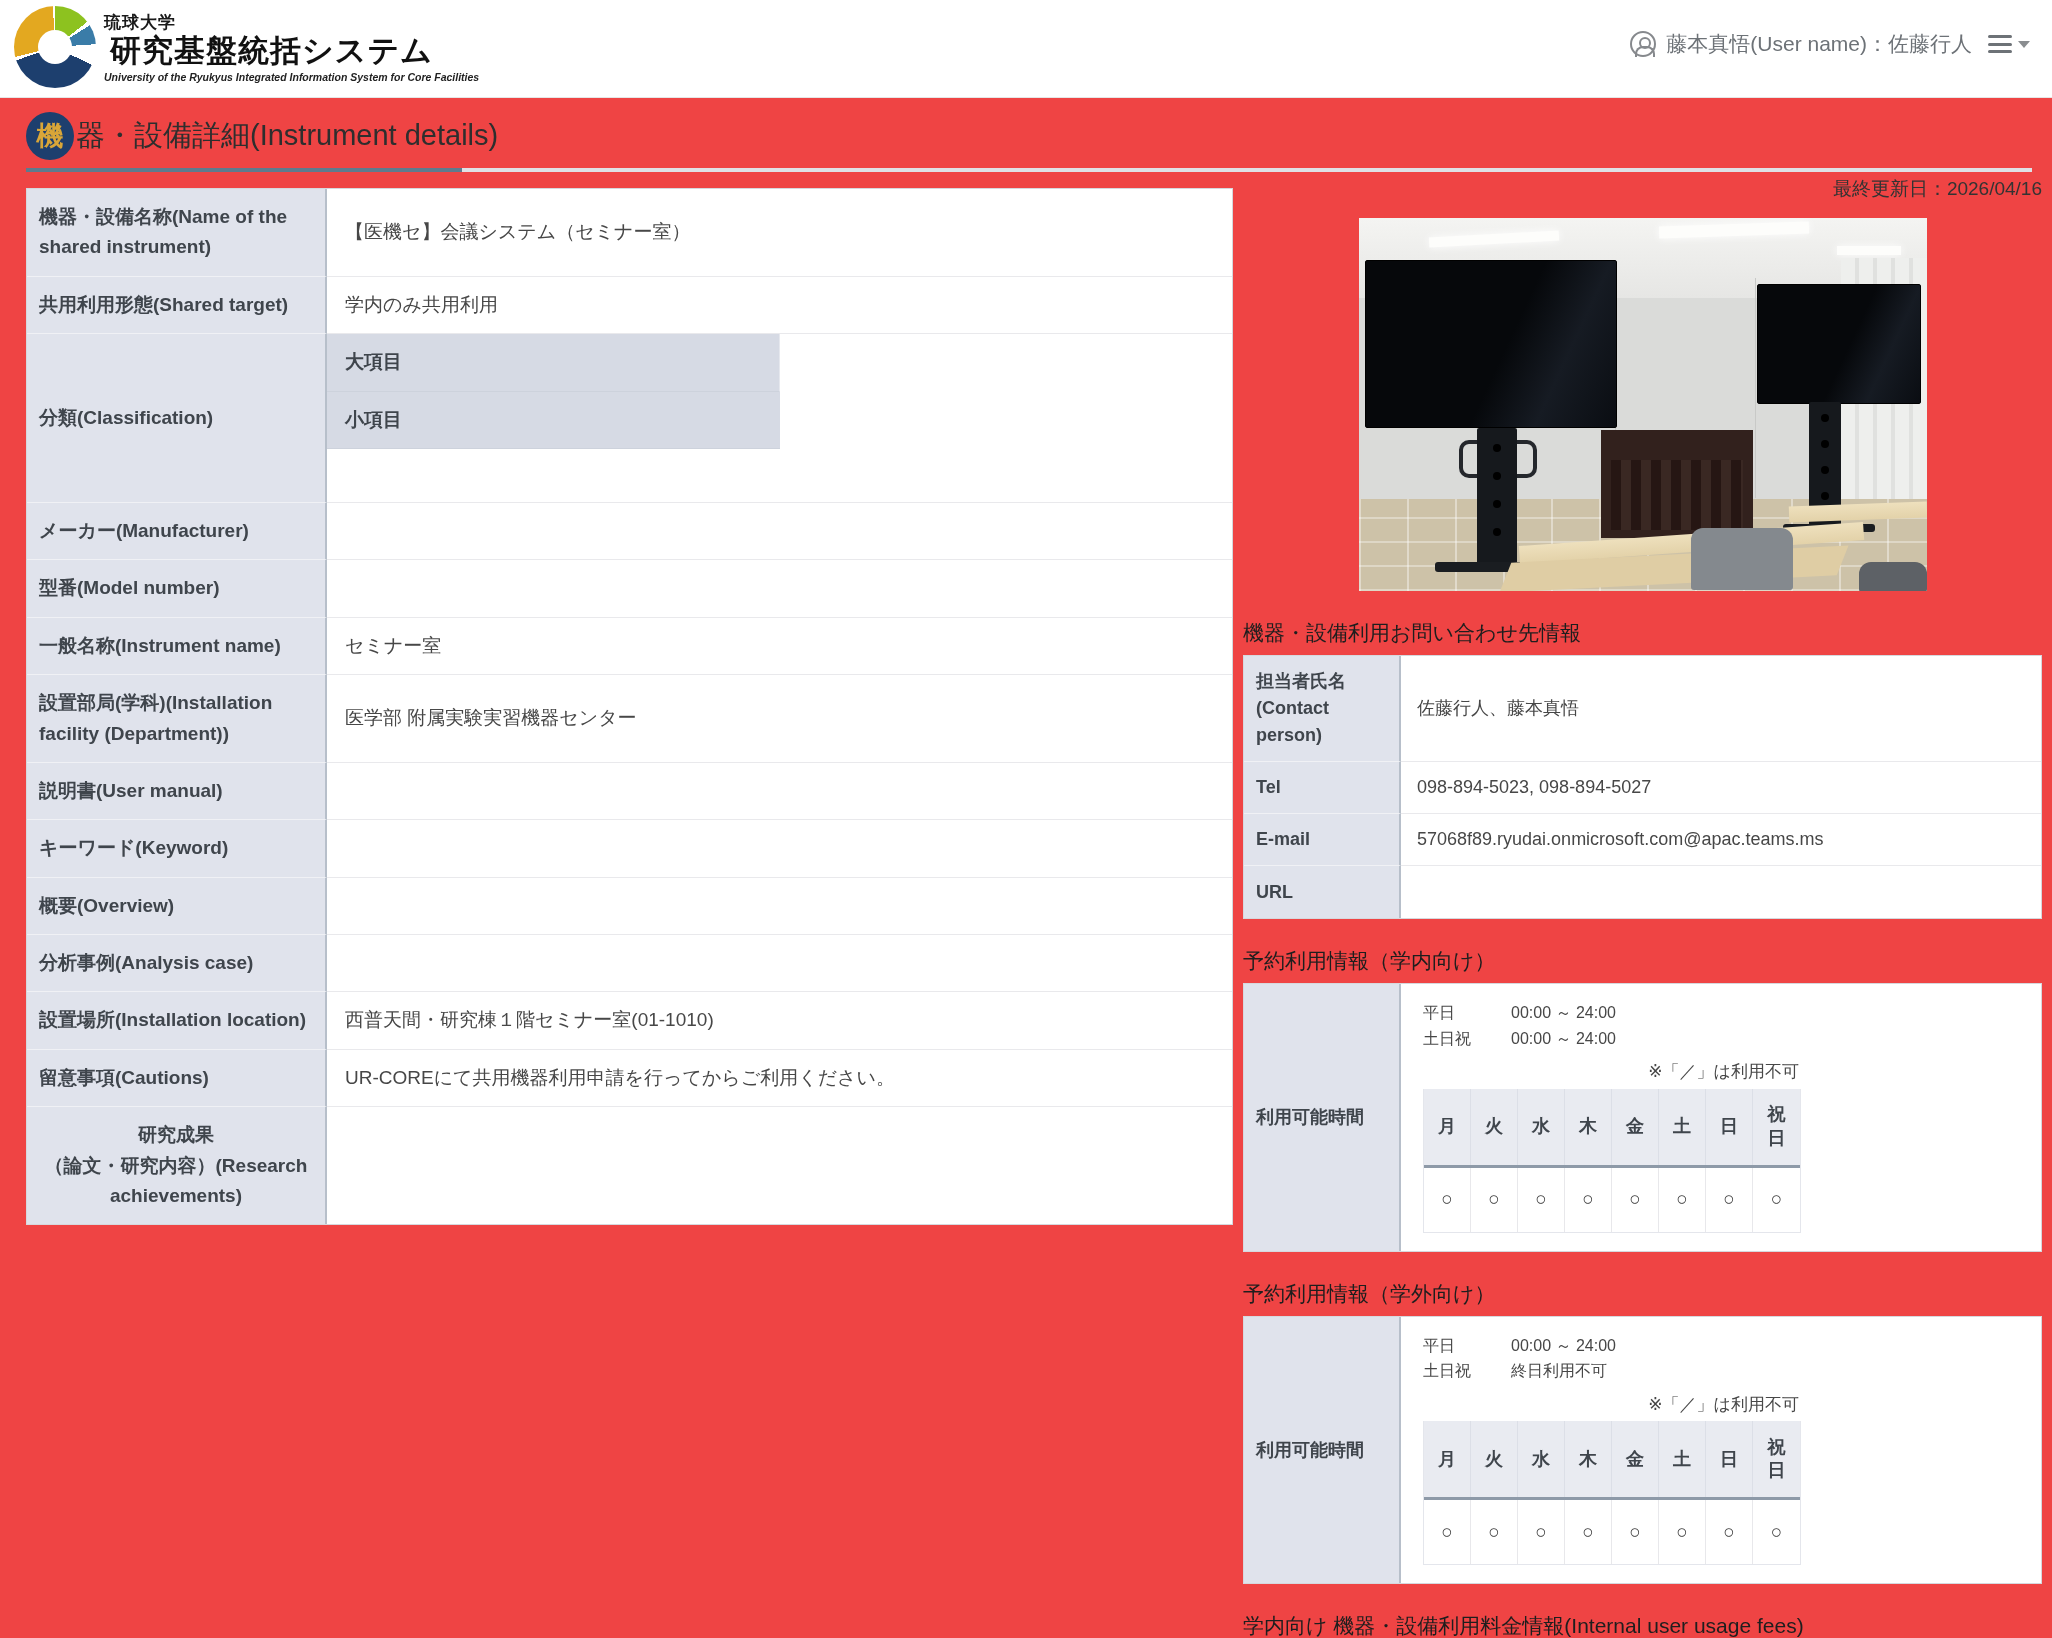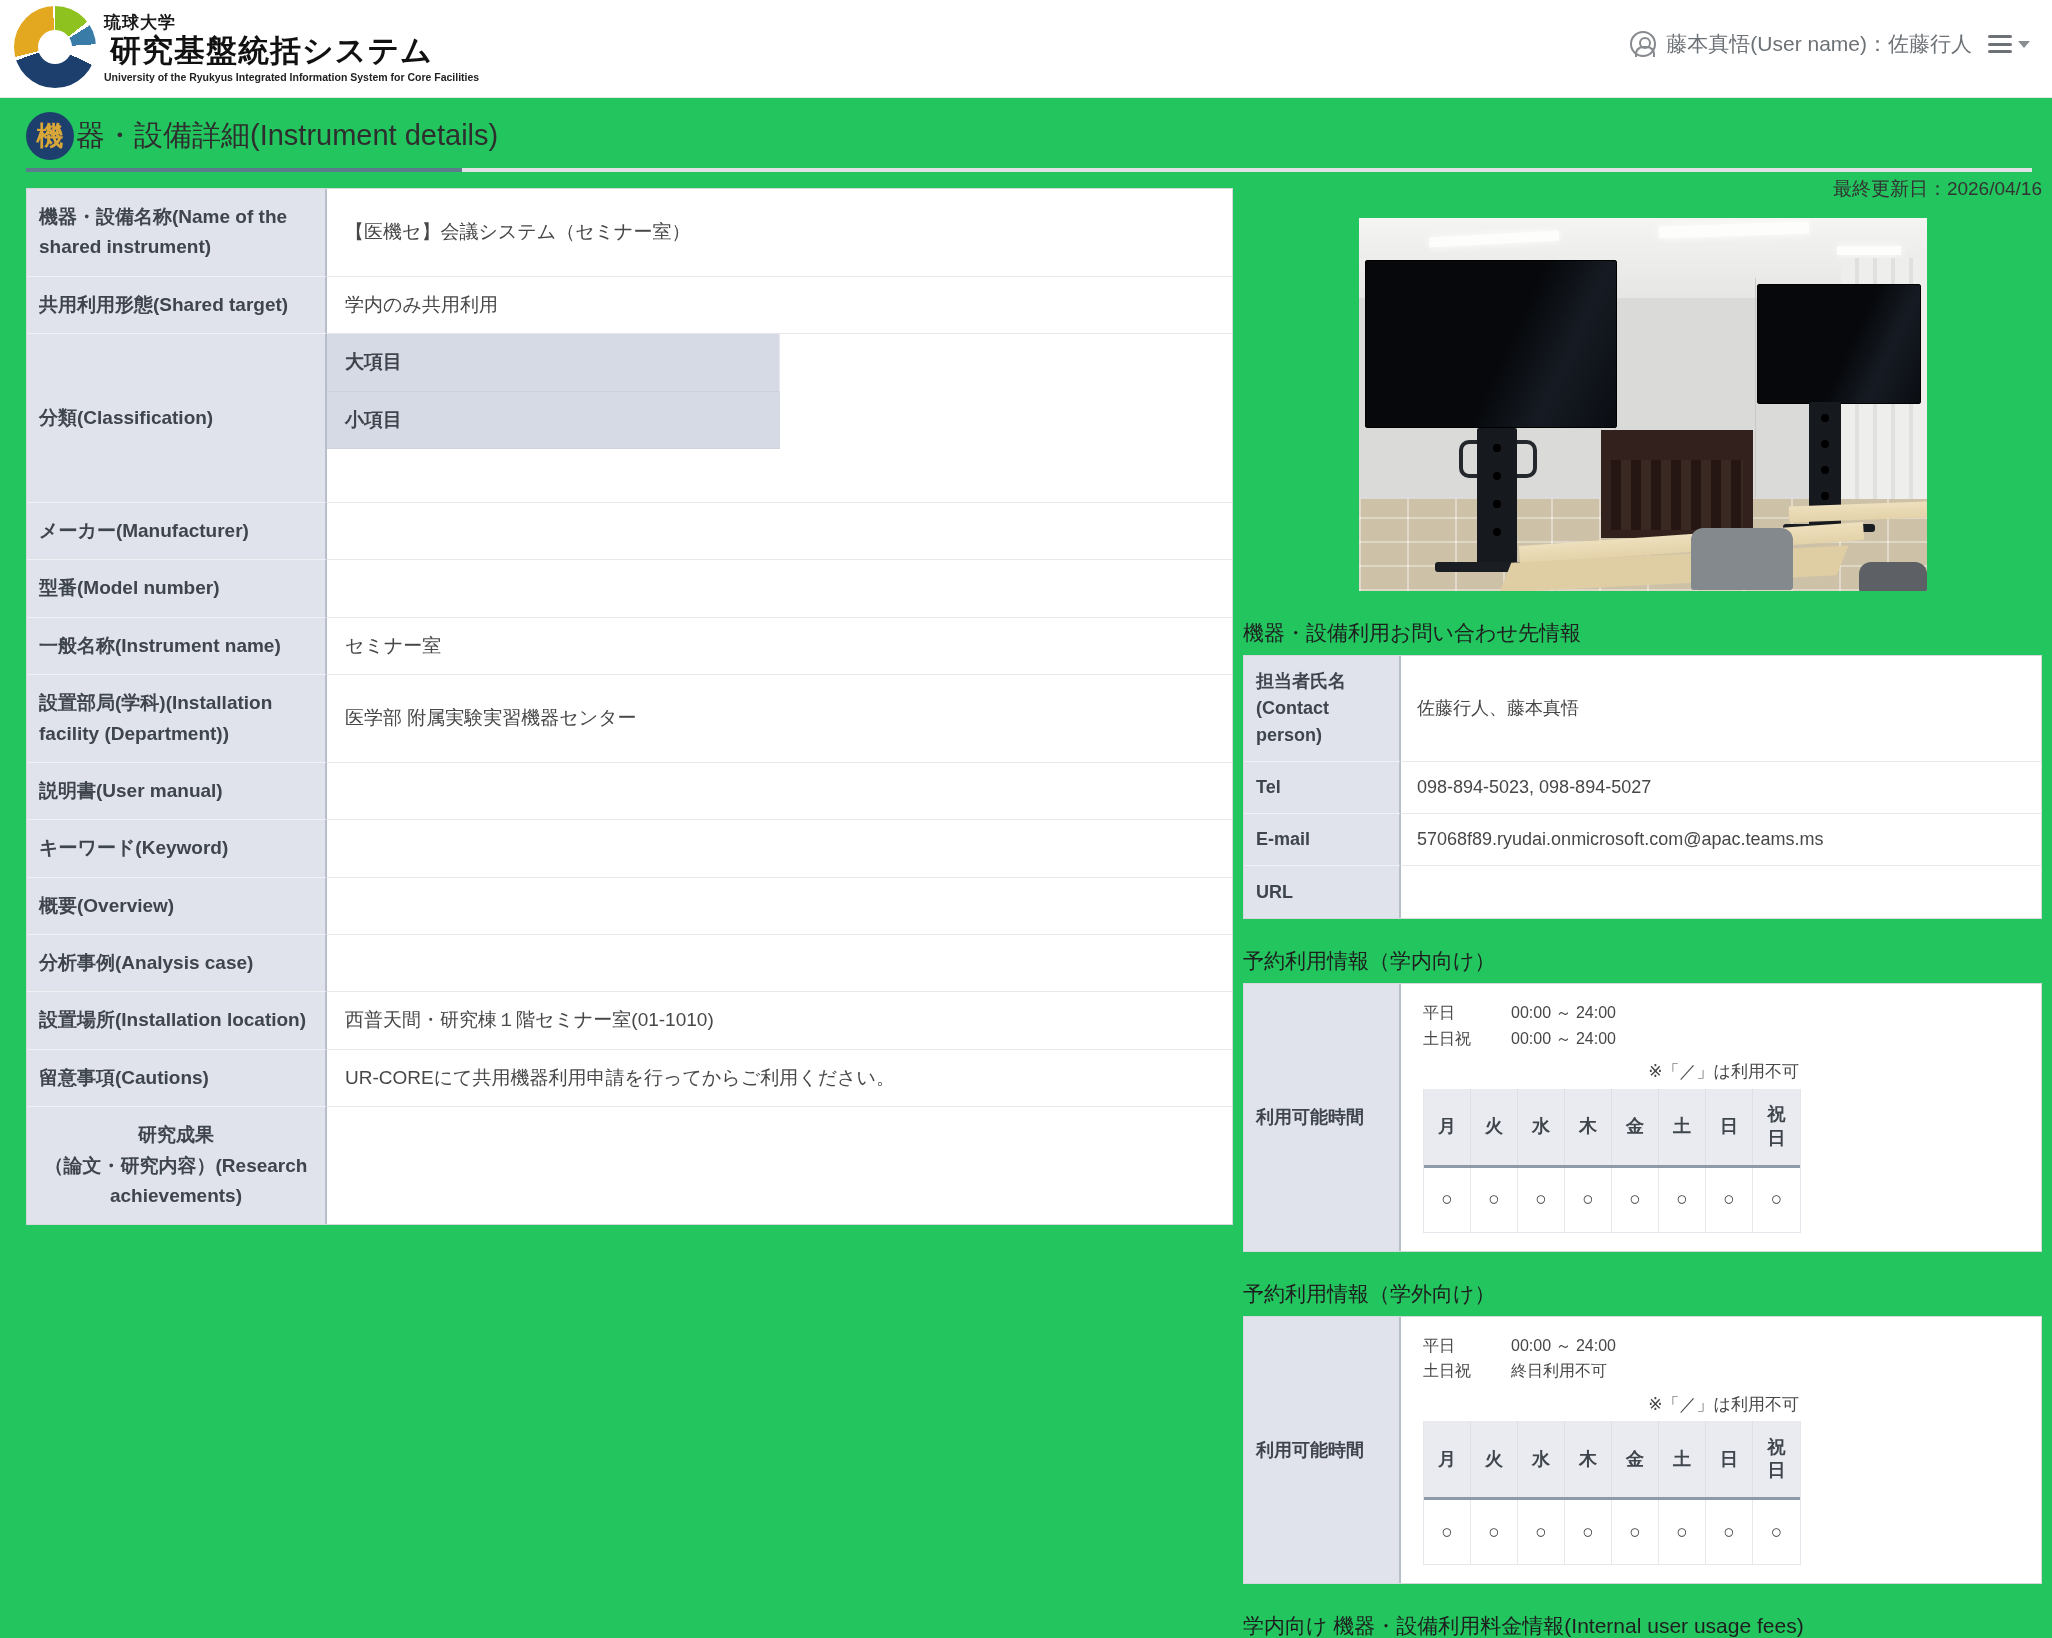--- a/index.html
+++ b/index.html
@@ -1,30 +1,30 @@
 <!DOCTYPE html>
 <html lang="ja"><head>
 <meta charset="utf-8">
 <style>
   * { box-sizing: border-box; margin: 0; padding: 0; }
   html,body { background:#fff; }
   body { font-family:"Liberation Sans","DejaVu Sans",sans-serif; color:#3c3c3c; }
-  .page { position:relative; width:2052px; height:1638px; background:#22c55e; overflow:hidden; }
+  .page { position:relative; width:2052px; height:1638px; background:#ef4444; overflow:hidden; }
 
   
   .topbar { position:absolute; left:0; top:0; width:2052px; height:98px; background:#fff; border-bottom:1px solid #e6e6e6; }
   .brand { position:absolute; left:14px; top:6px; display:flex; align-items:center; cursor:pointer; }
   .brand-mark { width:82px; height:82px; border-radius:50%;
     background:conic-gradient(#8dc21f 3deg 52deg, #fff 52deg 58deg, #3a7ca8 58deg 86deg, #fff 86deg 116deg, #1d3f6e 116deg 251deg, #fff 251deg 256deg, #e3a820 256deg 357deg, #fff 357deg 360deg);
     position:relative; }
   .brand-mark::after { content:""; position:absolute; left:24px; top:24px; width:34px; height:34px; background:#fff; border-radius:50%; }
   .brand-text { margin-left:8px; }
   .brand-univ { font-size:17px; font-weight:bold; color:#1a1a1a; letter-spacing:1px; }
   .brand-sys  { font-size:31px; font-weight:bold; color:#111; letter-spacing:1px; line-height:1.1;margin-left:6px; }
-  .brand-en   { font-size:10.5px; font-weight:bold; color:#222; margin-top:2px; }
+  .brand-en   { font-size:10.5px; font-weight:bold; color:#222; margin-top:2px;font-style:italic; }
   .userbox { position:absolute; right:22px; top:30px; display:flex; align-items:center; gap:10px; color:#6d7277; font-size:21px; }
   .user-icon { width:26px; height:26px; border:2px solid #86898d; border-radius:50%; position:relative; }
   .user-icon::before { content:""; position:absolute; left:7px; top:4px; width:8px; height:8px; border:2px solid #86898d; border-radius:50%; }
   .user-icon::after { content:""; position:absolute; left:3px; top:13px; width:16px; height:9px; border:2px solid #86898d; border-bottom:none; border-radius:8px 8px 0 0; }
   .menu-btn { display:flex; align-items:center; gap:6px; cursor:pointer; margin-left:6px; }
   .menu-bars { width:24px; height:18px; display:flex; flex-direction:column; justify-content:space-between; }
   .menu-bars span { display:block; height:3px; background:#6d7277; border-radius:2px; }
   .caret { width:0; height:0; border-left:6px solid transparent; border-right:6px solid transparent; border-top:7px solid #8a8d90; }
 
   

